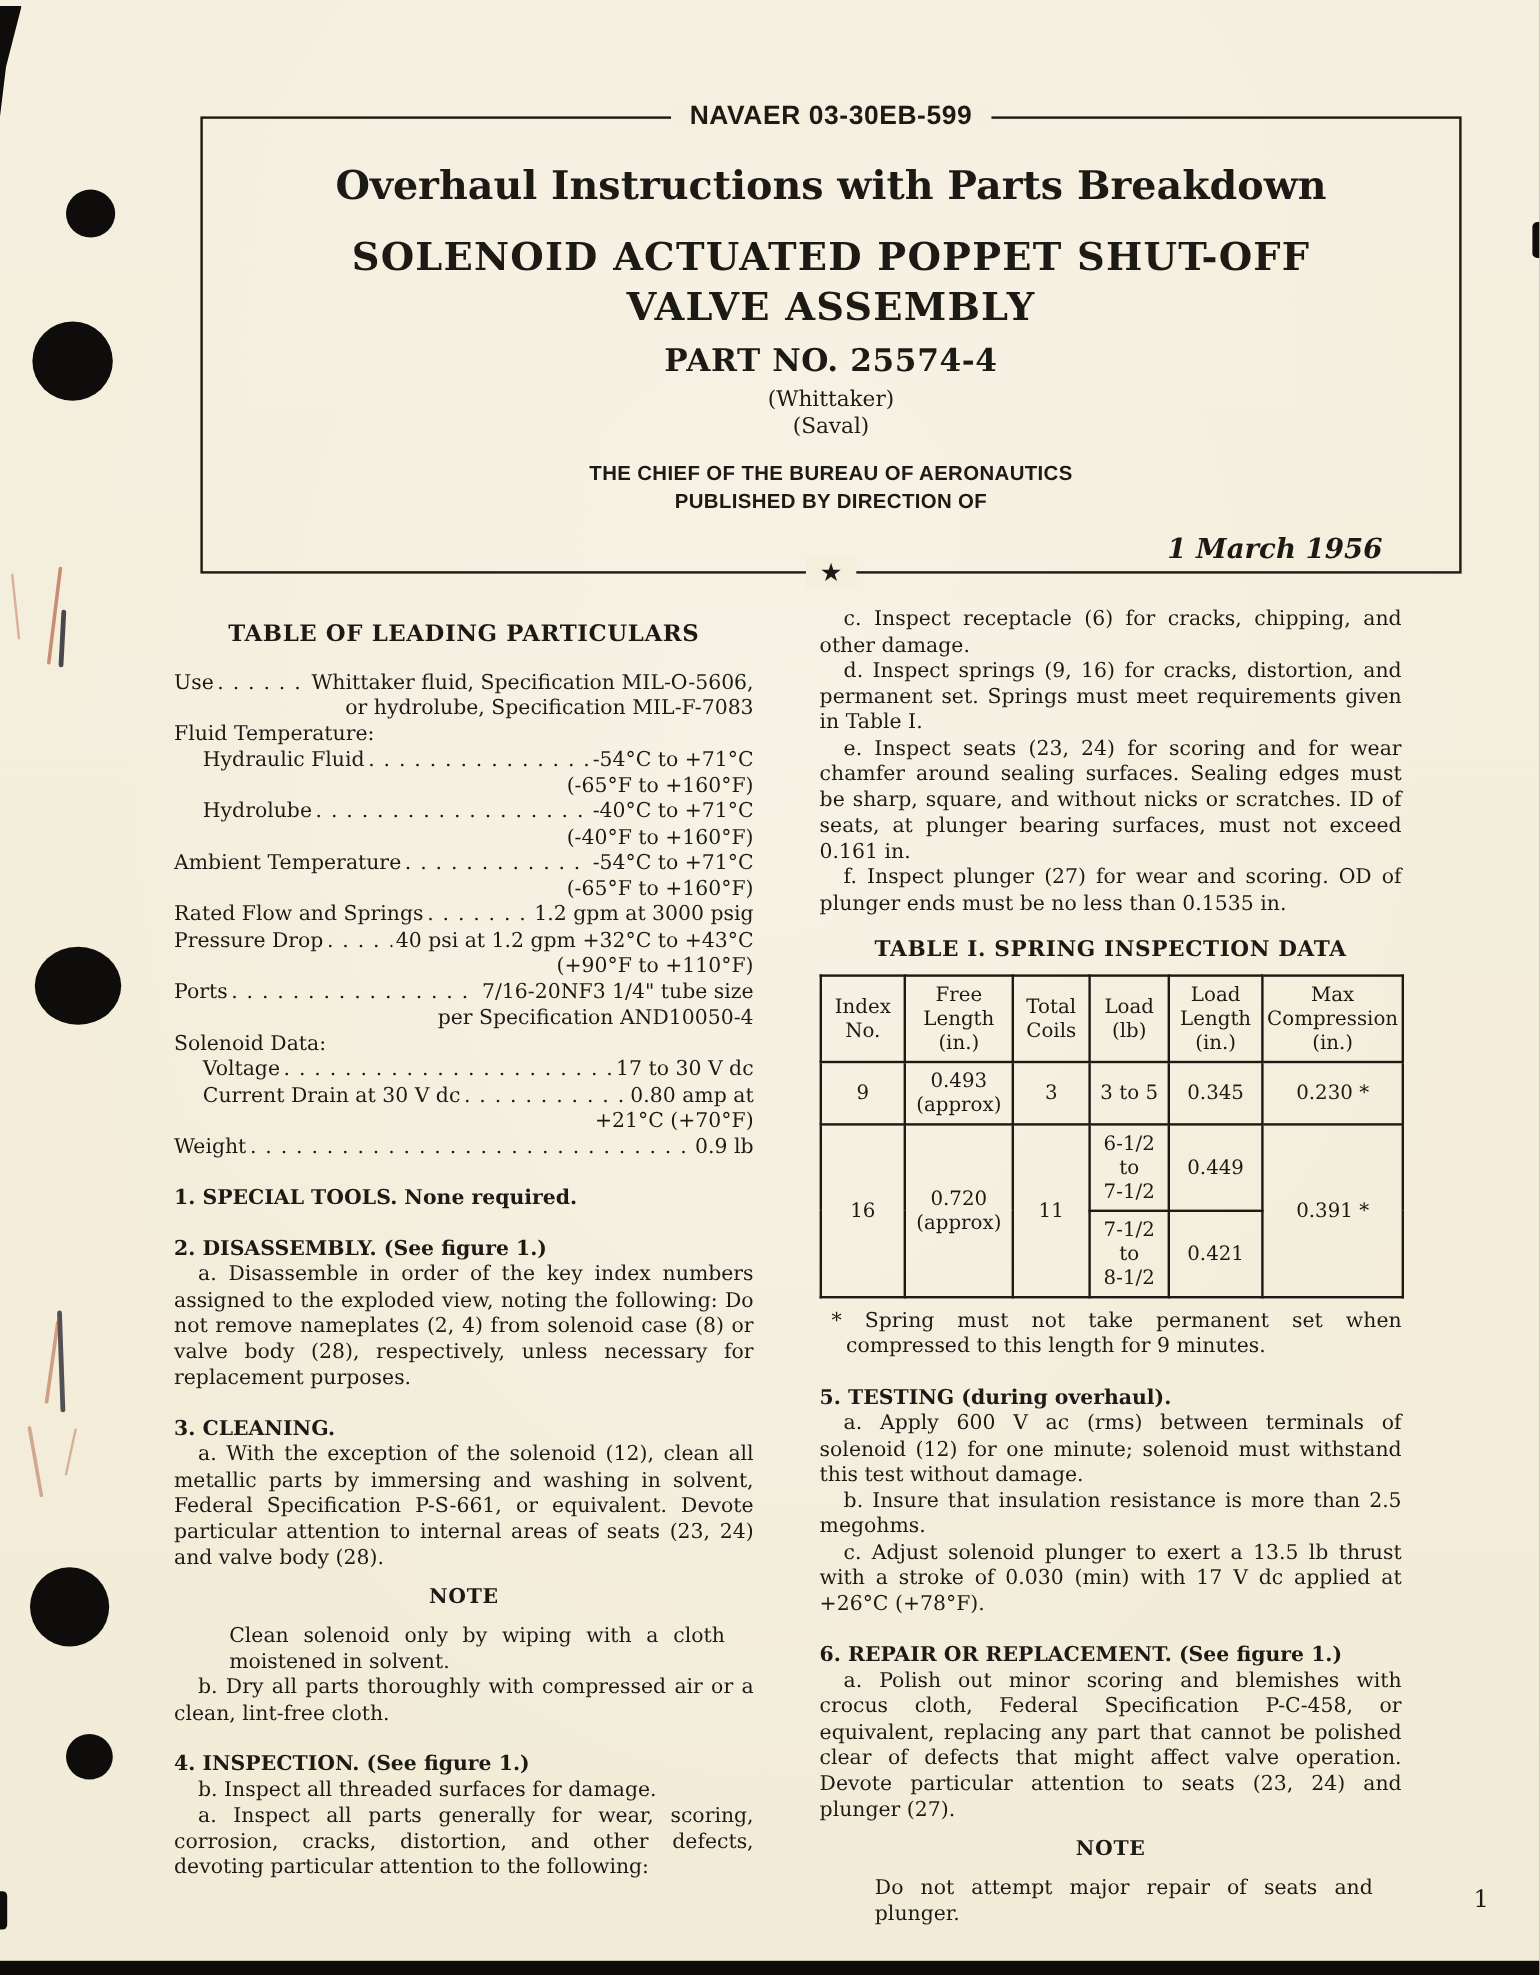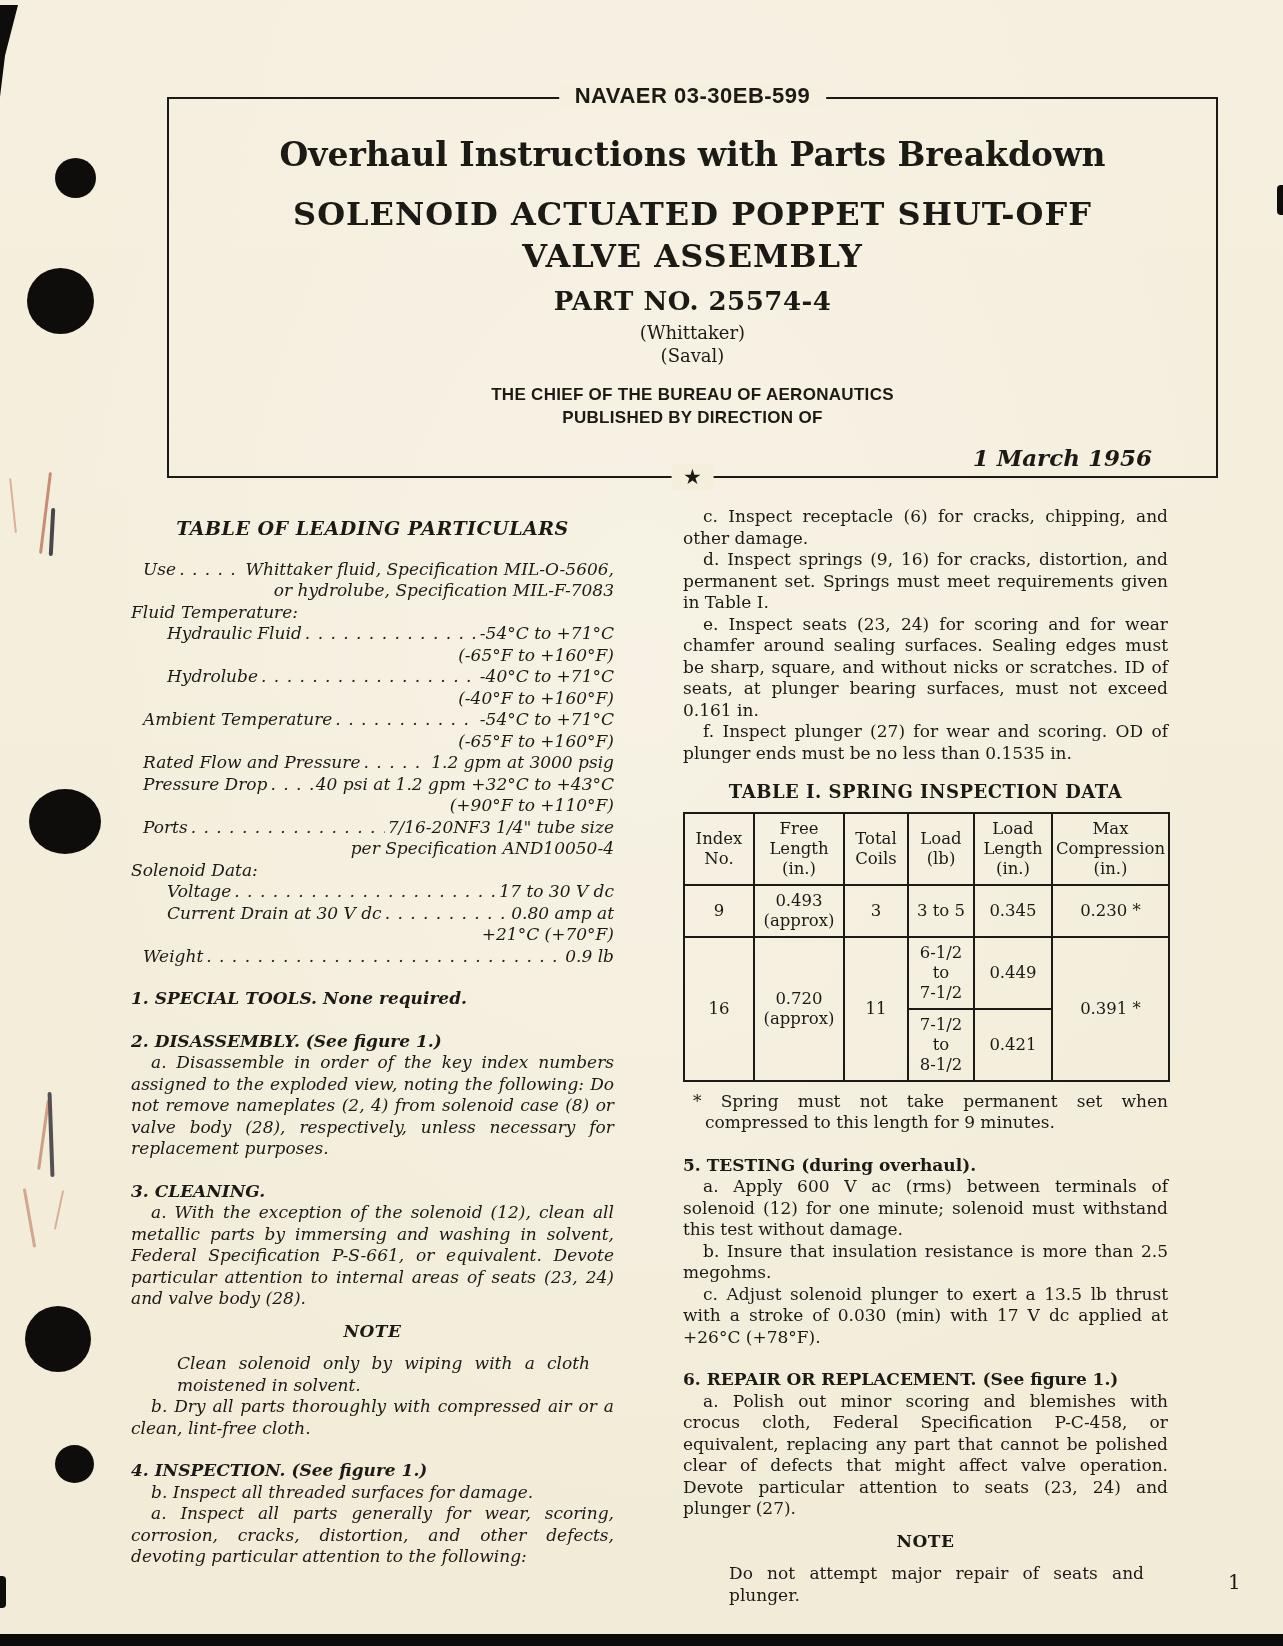--- a/index.html
+++ b/index.html
@@ -42,24 +42,24 @@
   }
   .date{
     position:absolute; right:64px; bottom:8px;
     font-style:italic; font-weight:bold; font-size:23px;
   }
   .star{
     position:absolute; bottom:-14px; left:50%; transform:translateX(-50%);
     background:#f4eedc; padding:0 12px; font-size:21px; line-height:26px;
   }
   
-  .col-left{ position:absolute; left:131px; top:518px; width:483px;font-style:italic; }
+  .col-left{ position:absolute; left:145px; top:518px; width:483px; }
   .col-right{ position:absolute; left:683px; top:506px; width:485px; }
   .lp-title{ text-align:center; font-weight:bold; font-size:19px; letter-spacing:0.5px; margin-bottom:19px;}
-  .lp-line{ display:flex; align-items:center;margin-left:12px; }
+  .lp-line{ display:flex; align-items:center; }
   .lp-label{ white-space:nowrap; }
   .lp-dots{ flex:1 1 auto; overflow:hidden; margin:0 3px; }
   .lp-dots::after{ content:". . . . . . . . . . . . . . . . . . . . . . . . . . . . . . . . . . . . . . . ."; letter-spacing:1px; white-space:nowrap;}
   .lp-value{ white-space:nowrap; }
   .lp-indent{ padding-left:24px; }
   .lp-cont{ text-align:right; }
   .lp-plain{ text-align:left; }
   p{ margin:0; }
   .blk-section{ margin-top:21px; font-weight:bold; text-align:left;}
   .blk-para{ text-indent:20px; text-align:justify; }
@@ -135,21 +135,21 @@
           <span class="lp-value">-40°C to +71°C</span>
         </div>
         <div class="lp-cont">(-40°F to +160°F)</div>
         <div class="lp-line">
           <span class="lp-label">Ambient Temperature</span>
           <span class="lp-dots"></span>
           <span class="lp-value">-54°C to +71°C</span>
         </div>
         <div class="lp-cont">(-65°F to +160°F)</div>
         <div class="lp-line">
-          <span class="lp-label">Rated Flow and Pressure</span>
+          <span class="lp-label">Rated Flow and Springs</span>
           <span class="lp-dots"></span>
           <span class="lp-value">1.2 gpm at 3000 psig</span>
         </div>
         <div class="lp-line">
           <span class="lp-label">Pressure Drop</span>
           <span class="lp-dots"></span>
           <span class="lp-value">40 psi at 1.2 gpm +32°C to +43°C</span>
         </div>
         <div class="lp-cont">(+90°F to +110°F)</div>
         <div class="lp-line">

